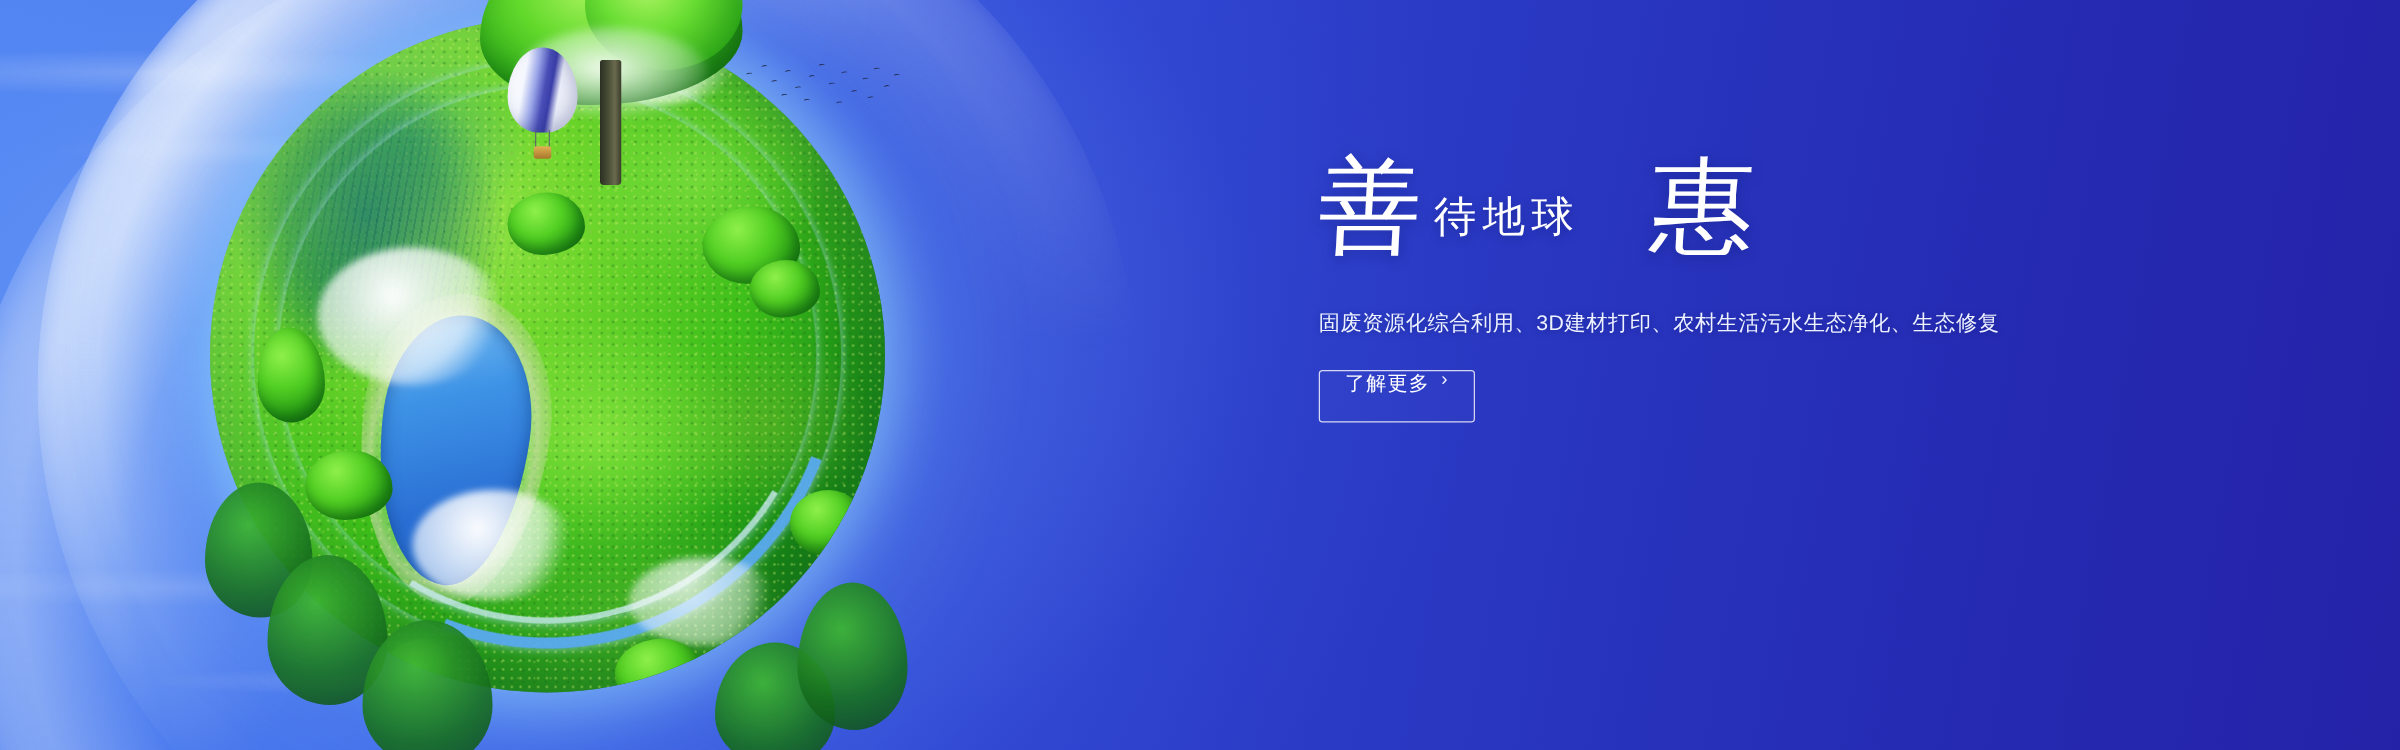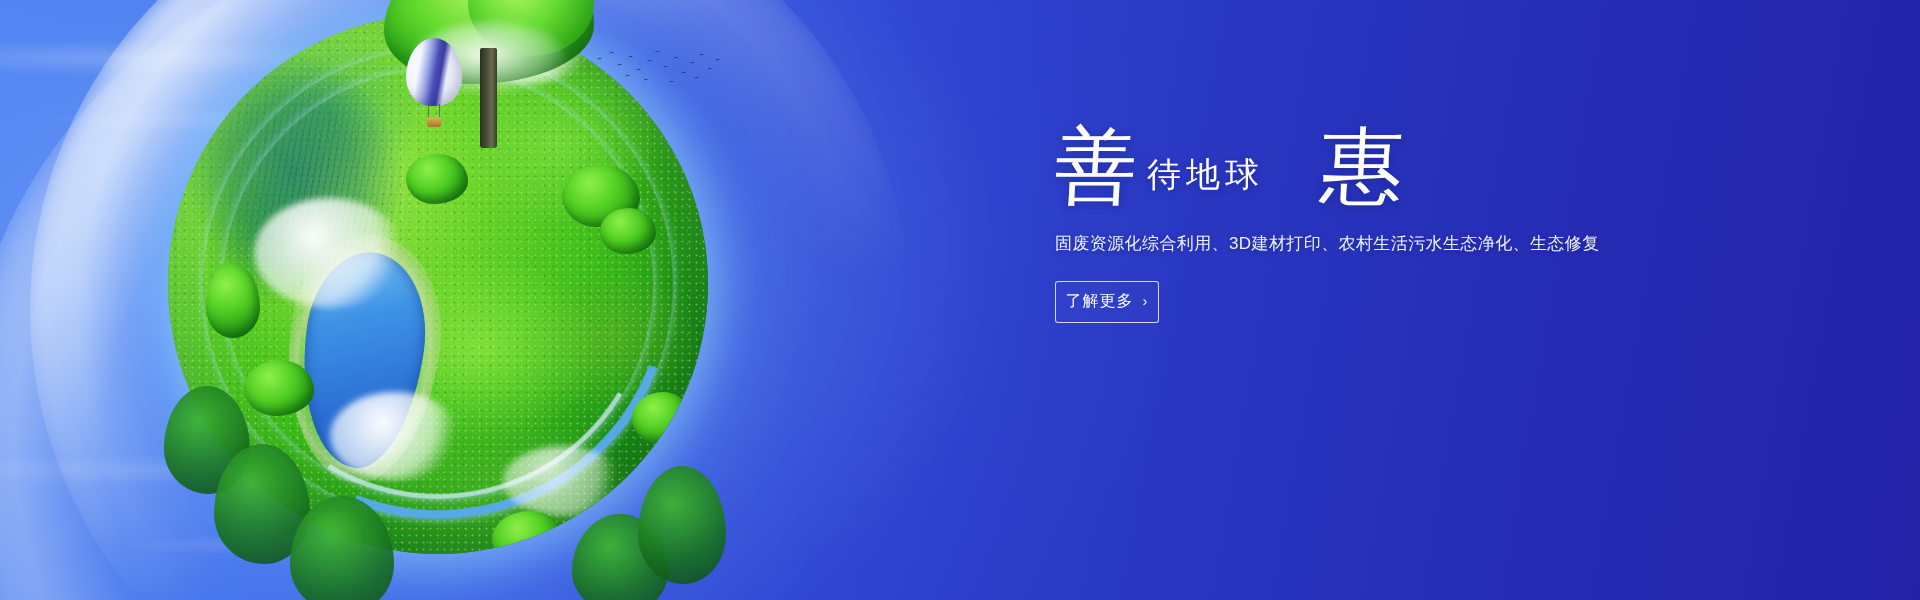--- a/index.html
+++ b/index.html
@@ -328,34 +328,34 @@
   .subtitle{
     margin-top:14px;
     font-size:25px;
     line-height:1.25;
     letter-spacing:7px;
     color:#ffffff;
     white-space:nowrap;
     text-shadow:0 1px 6px rgba(10,20,90,0.35);
   }
   .description{
+    margin-top:15px;
     font-size:17px;
     line-height:1.4;
     letter-spacing:0.4px;
     color:#eef2ff;
     white-space:nowrap;
     text-shadow:0 1px 5px rgba(10,20,90,0.35);
   }
   .cta{
     margin-top:25px;
     display:inline-flex;
-    align-items:center;
     justify-content:center;
     gap:9px;
-    width:104px;
+    width:125px;
     height:42px;
     border:1px solid rgba(255,255,255,0.80);
     border-radius:3px;
     color:#ffffff;
     font-size:16px;
     letter-spacing:1px;
     background:rgba(255,255,255,0.02);
     cursor:pointer;
     user-select:none;
   }

